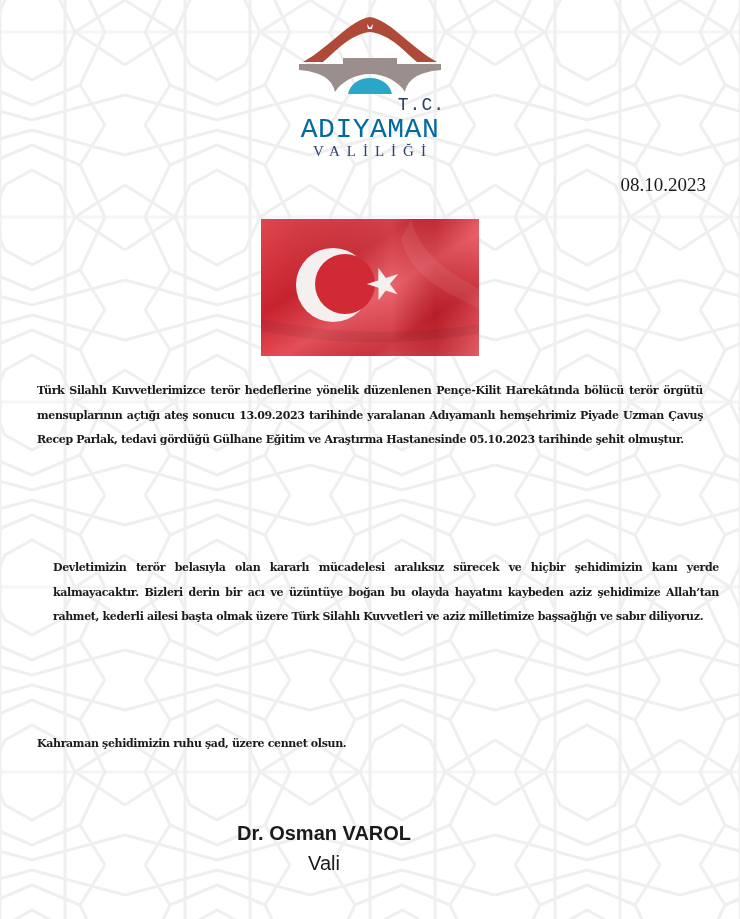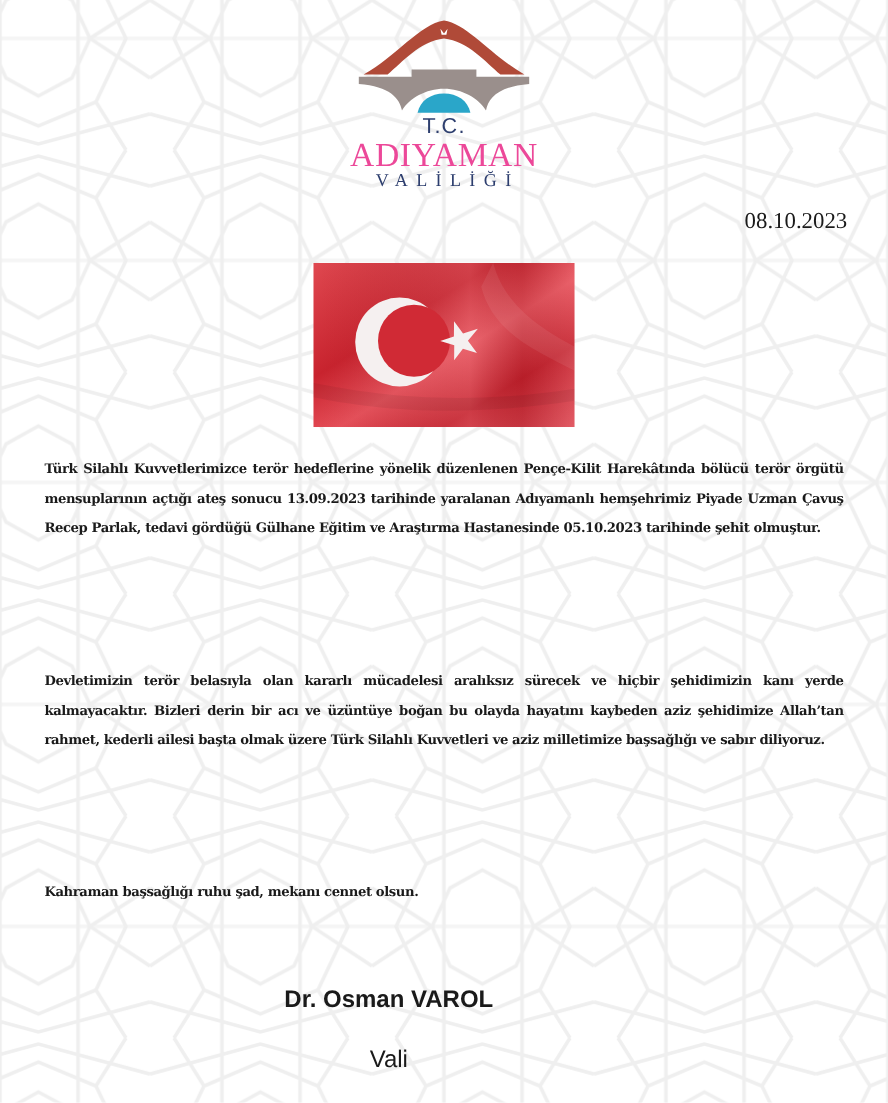--- a/index.html
+++ b/index.html
@@ -32,33 +32,33 @@
       top: 12px;
       width: 150px;
       height: 150px;
       text-align: center;
     }
     .logo svg { display: block; margin: 0 auto; }
     .logo-tc {
       position: absolute;
       left: 0; width: 150px;
       top: 83px;
-      font-family: Liberation Sans, sans-serif;
+      font-family: Liberation Mono, monospace;
       font-size: 18px;
       color: #2d3e6e;
       letter-spacing: 1px;
-      text-align: center;
+      text-align: right;
     }
     .logo-name {
       position: absolute;
       left: -8px; width: 166px;
       top: 103px;
-      font-family: Liberation Serif, serif;
+      font-family: Liberation Mono, monospace;
       font-size: 28px;
-      color: #ec4899;
+      color: #0369a1;
       letter-spacing: 0.5px;
       text-align: center;
       line-height: 30px;
     }
     .logo-sub {
       position: absolute;
       left: 0; width: 150px;
       top: 131px;
       font-family: "Liberation Serif", serif;
       font-size: 15px;
@@ -91,41 +91,40 @@
       font-family: "DejaVu Serif", serif;
       font-weight: bold;
       font-size: 11px;
       line-height: 24.5px;
       color: #1a1a1a;
       text-align: justify;
       letter-spacing: -0.35px;
       margin: 0;
     }
     .p1 { top: 379px; }
-    .p2 { top: 556px; }
+    .p2 { top: 556px; margin-left: 16px; }
     .p3 { top: 732px; }
     .signature {
       position: absolute;
       left: 0;
       width: 648px;
       top: 820px;
       text-align: center;
       font-family: "Liberation Sans", sans-serif;
     }
     .sig-name {
       font-weight: bold;
       font-size: 20px;
       color: #1a1a1a;
       line-height: 26px;
     }
     .sig-title {
       font-size: 20px;
       color: #1a1a1a;
       line-height: 34px;
-      margin-top: 20px;
     }
   </style>
 </head>
 <body>
 
 <svg class="bg-pattern" width="740" height="919" xmlns="http://www.w3.org/2000/svg">
   <defs>
     <pattern id="geo" x="-60" y="-60" width="185" height="185" patternUnits="userSpaceOnUse">
       <g fill="none" stroke="#efefef" stroke-width="3">
         <polygon points="92,20 140,40 165,92 140,145 92,165 45,145 20,92 45,40"></polygon>
@@ -188,20 +187,20 @@
 
       <circle cx="72" cy="66" r="37" fill="#f5f0f0"></circle>
       <circle cx="84" cy="65" r="30" fill="#d02a35"></circle>
 
       <polygon points="122,48 126,60 139,60 128,67 132,79 122,72 112,79 116,67 106,60 118,60" fill="#f5f0f0" transform="rotate(-18 122 63)"></polygon>
     </svg>
   </div>
 
   <p class="body-text p1">Türk Silahlı Kuvvetlerimizce terör hedeflerine yönelik düzenlenen Pençe-Kilit Harekâtında bölücü terör örgütü mensuplarının açtığı ateş sonucu 13.09.2023 tarihinde yaralanan Adıyamanlı hemşehrimiz Piyade Uzman Çavuş Recep Parlak, tedavi gördüğü Gülhane Eğitim ve Araştırma Hastanesinde 05.10.2023 tarihinde şehit olmuştur.</p>
   <p class="body-text p2">Devletimizin terör belasıyla olan kararlı mücadelesi aralıksız sürecek ve hiçbir şehidimizin kanı yerde kalmayacaktır. Bizleri derin bir acı ve üzüntüye boğan bu olayda hayatını kaybeden aziz şehidimize Allah’tan rahmet, kederli ailesi başta olmak üzere Türk Silahlı Kuvvetleri ve aziz milletimize başsağlığı ve sabır diliyoruz.</p>
-  <p class="body-text p3">Kahraman başsağlığı ruhu şad, mekanı cennet olsun.</p>
+  <p class="body-text p3">Kahraman şehidimizin ruhu şad, üzere cennet olsun.</p>
 
   <div class="signature">
     <div class="sig-name">Dr. Osman VAROL</div>
     <div class="sig-title">Vali</div>
   </div>
 
 </div>
 
 </body></html>

